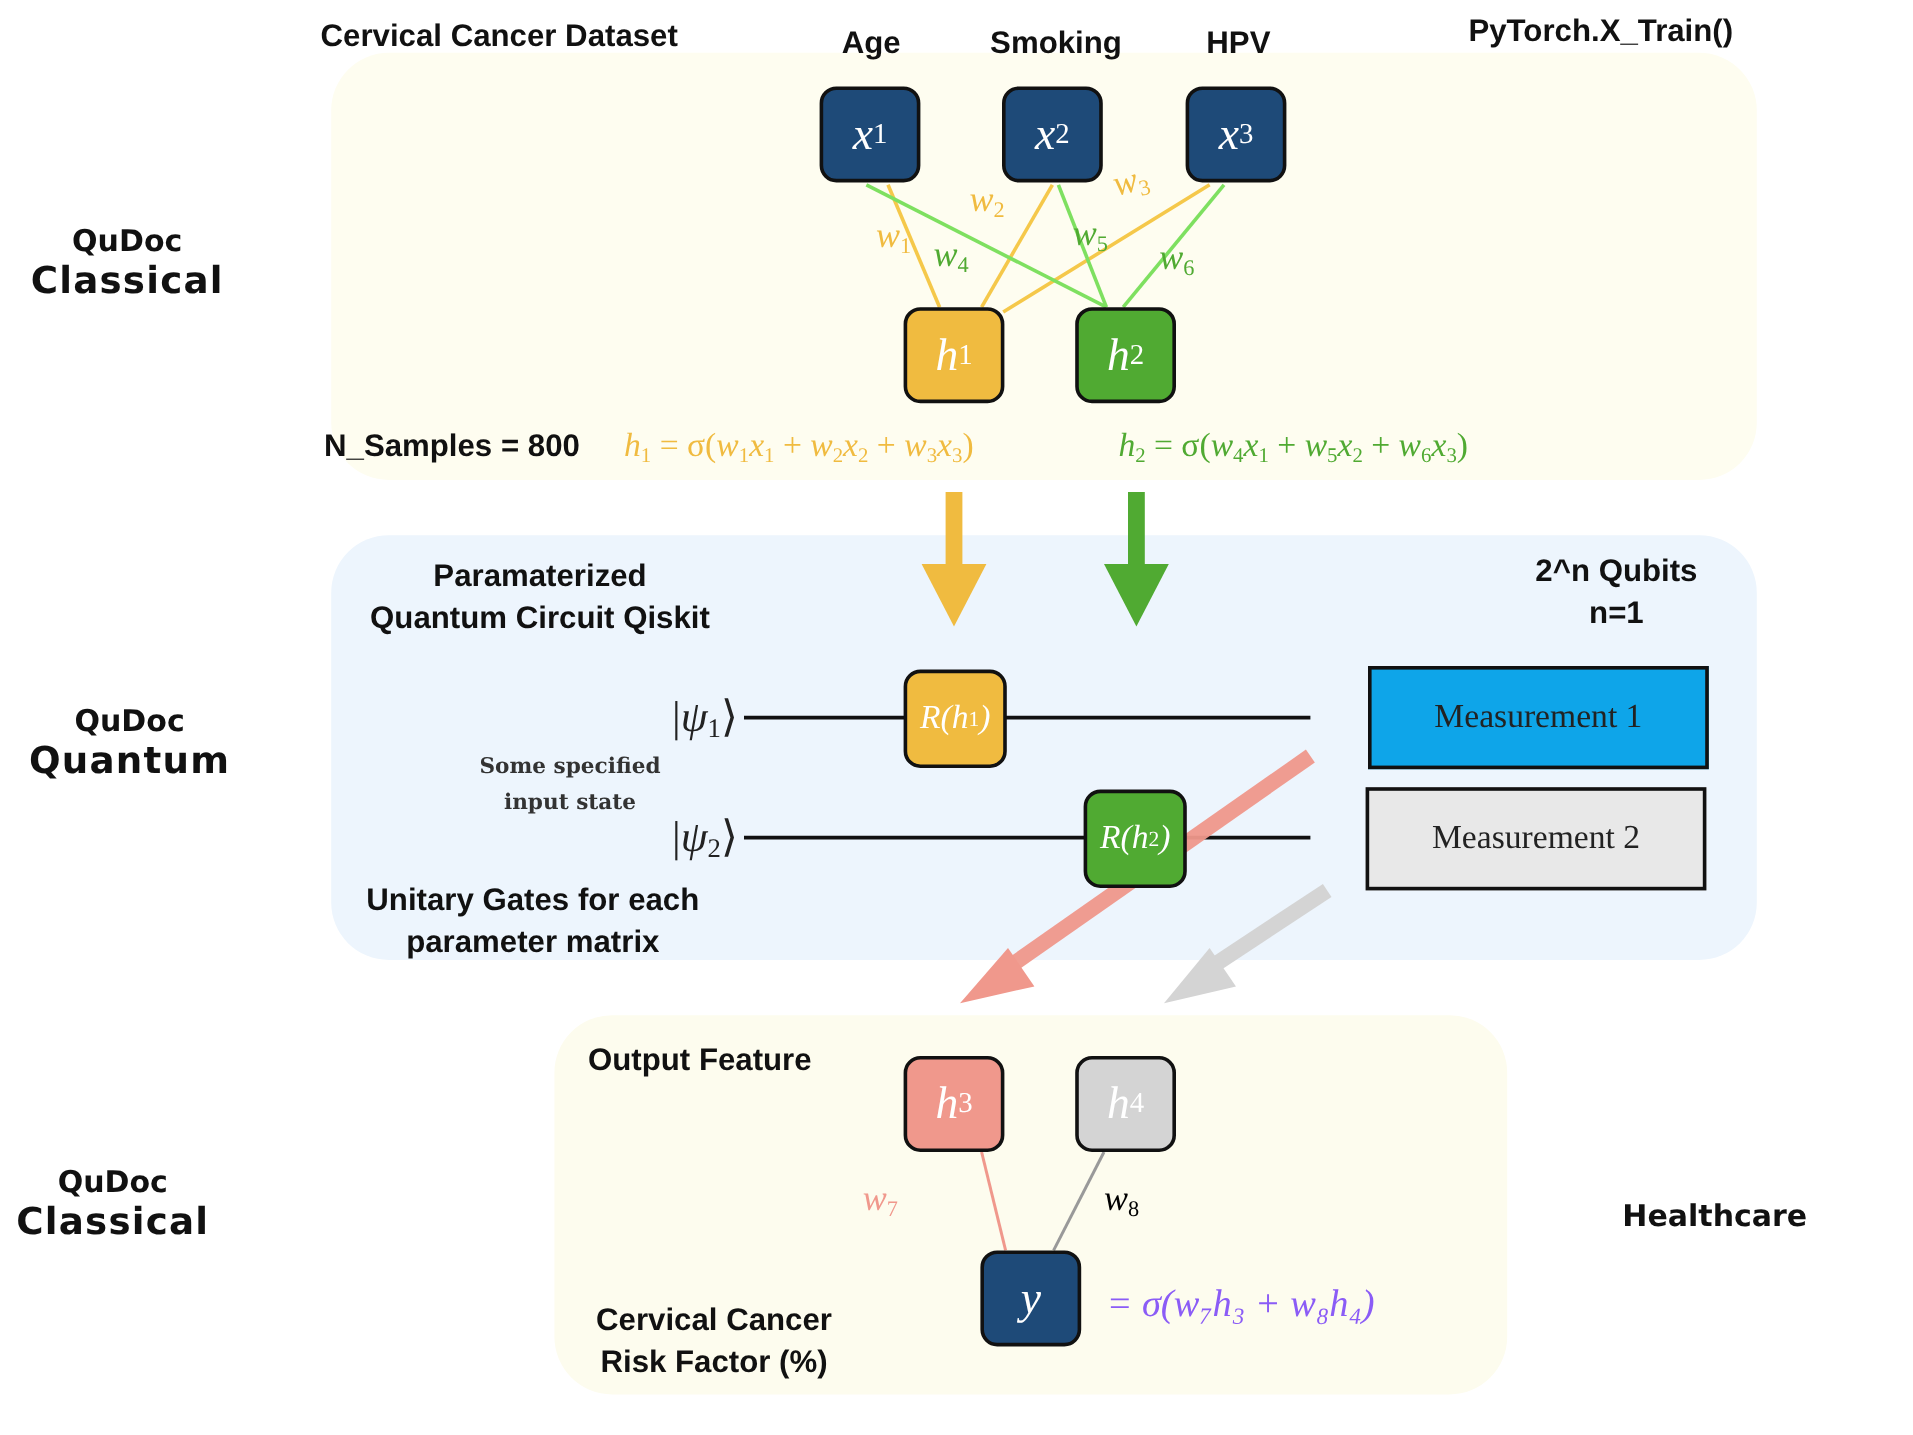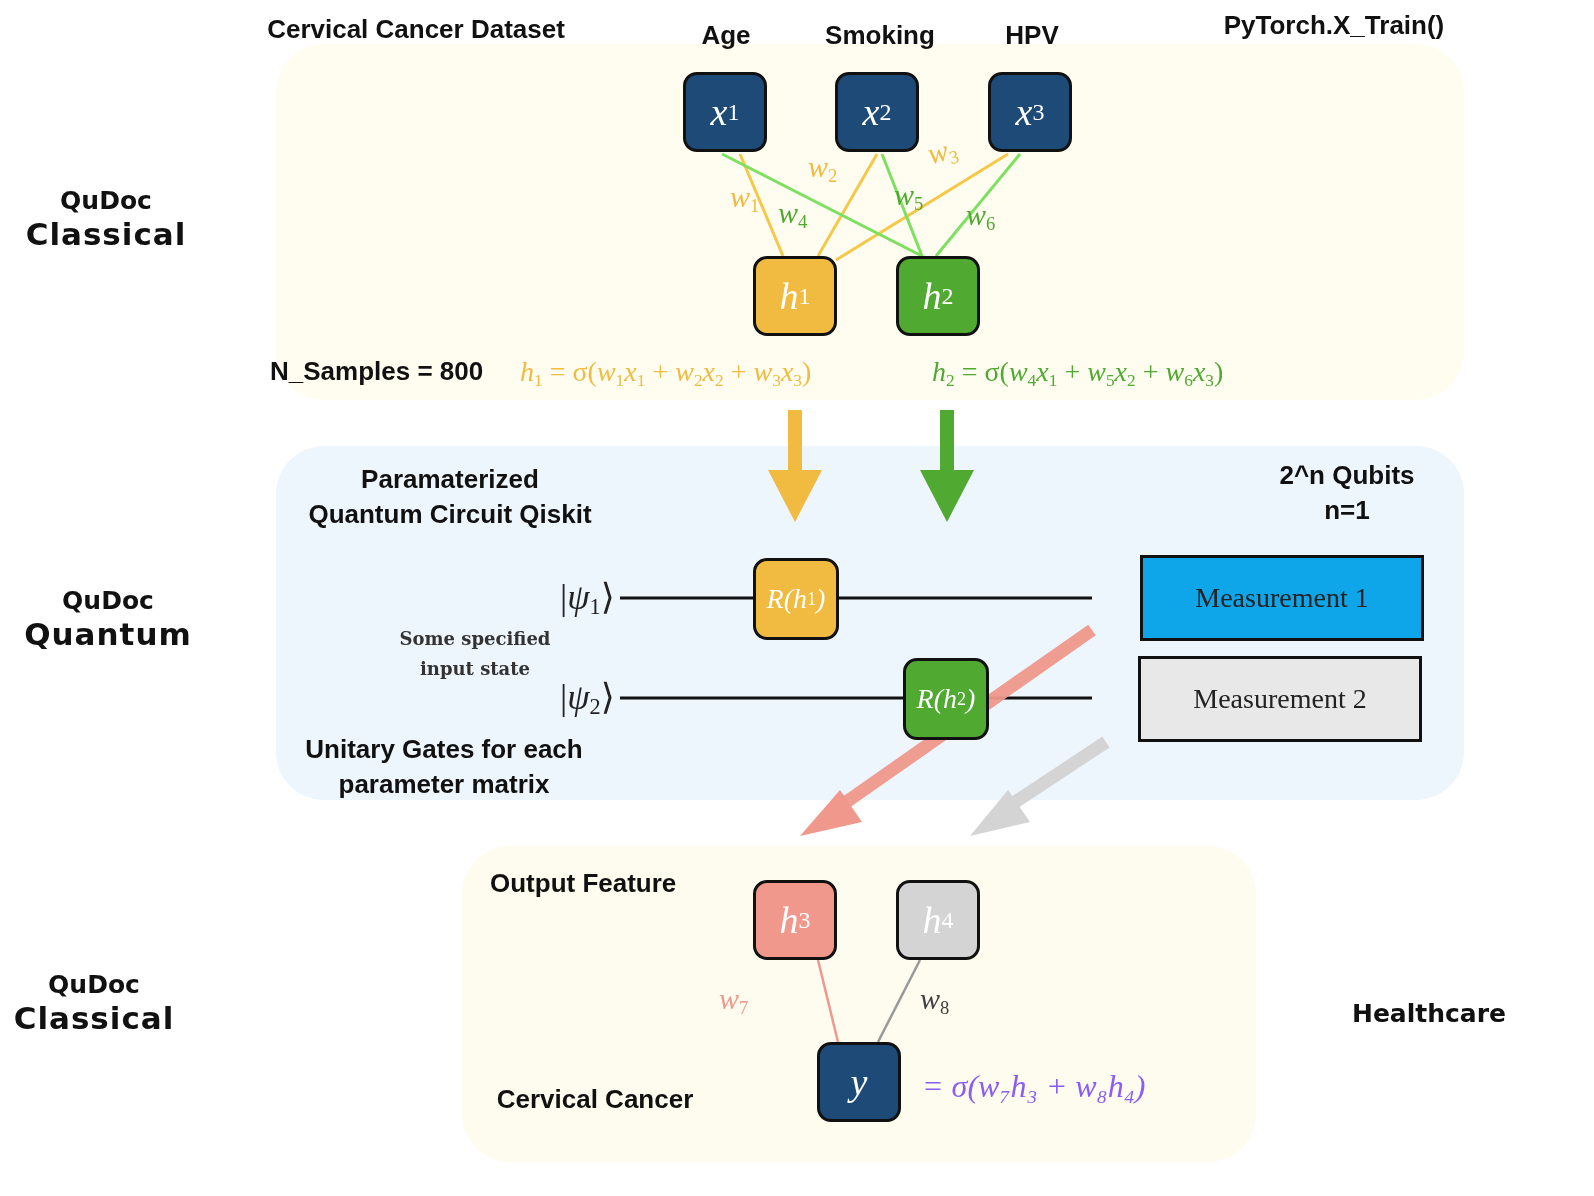--- a/index.html
+++ b/index.html
@@ -160,27 +160,28 @@
 <div class="node" style="left:753px; top:880px; background:#f0988c;">
     <span>h</span>
     <sub>3</sub>
   </div>
 <div class="node" style="left:896px; top:880px; background:#d4d4d4;">
     <span>h</span>
     <sub>4</sub>
   </div>
 
 <div class="math" style="left:719px; top:982px; font-size:30px; color:#f0988c;">w<sub>7</sub></div>
-<div class="math" style="left:920px; top:982px; font-size:30px; color:#404040;">w<sub>8</sub></div>
+<div class="math" style="left:920px; top:982px; font-size:30px; color:#000000;">w<sub>8</sub></div>
 
 <div class="node" style="left:817px; top:1042px; background:#1e4a78;">
     <span>y</span>
   </div>
 
 <div class="math" style="left:922px; top:1068px; font-size:32px; color:#8b5cf6;">= σ(w₇h₃ + w₈h₄)</div>
 
 <div class="lbl" style="left:470px; top:1082px; width:250px; font-size:26px; line-height:35px;">
   <div>Cervical Cancer</div>
+  <div>Risk Factor (%)</div>
 </div>
 
 <div class="lbl" style="left:1306px; top:996px; width:246px; font-family:'DejaVu Sans', sans-serif; font-size:25px; line-height:36px;">
   <div>Healthcare</div>
 </div>
 
 </body></html>

